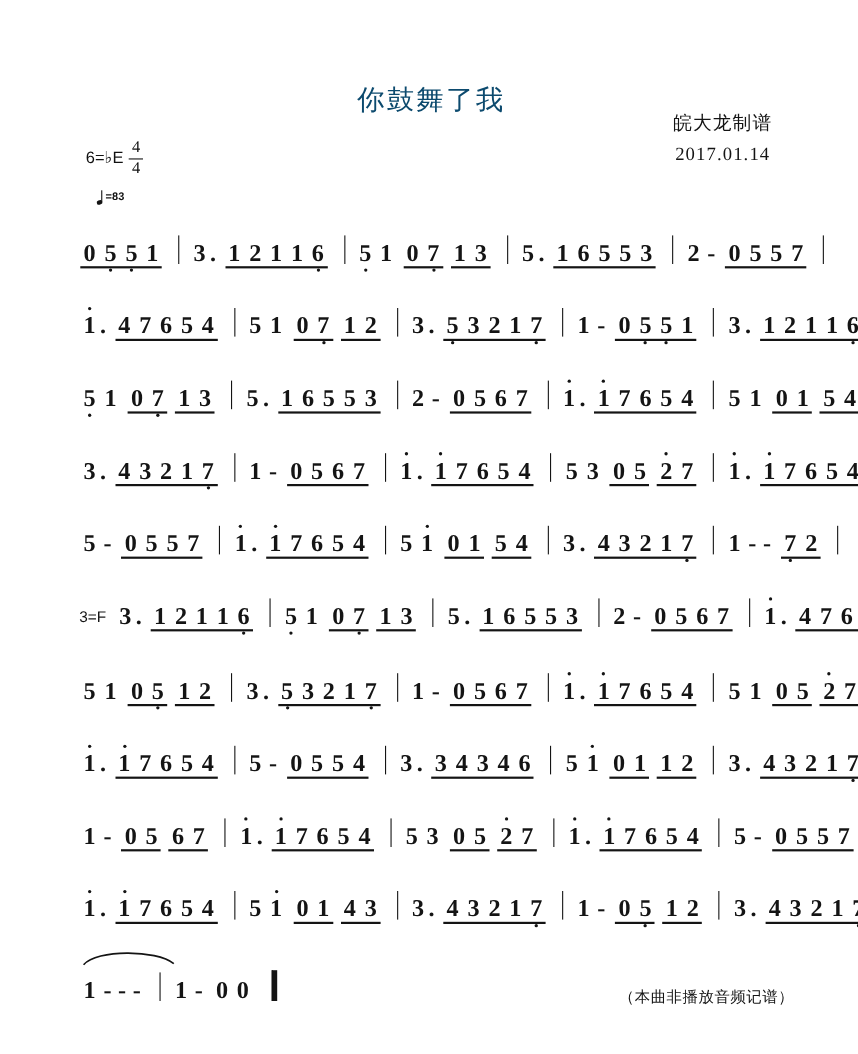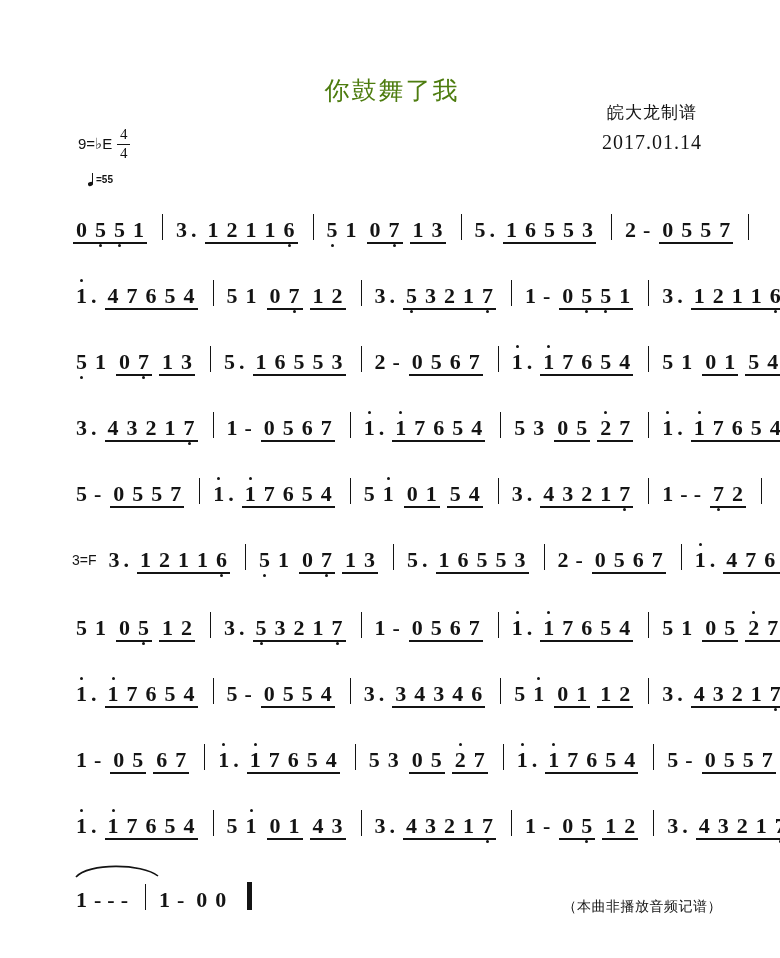--- a/index.html
+++ b/index.html
@@ -39,42 +39,42 @@
     font-weight: 400;
     color: #141414;
     line-height: 1;
     margin: 0;
     padding-left: 4px;
   }
   .title-cn {
     font-family: Liberation Mono, monospace;
     font-size: 25px;
     letter-spacing: 2px;
-    color: #4d7c0f;
+    color: #0c4a6e;
     margin: 0;
     padding-top: 12px;
     padding-left: 4px;
   }
 
   .credits {
     position: absolute;
     right: 78px;
     top: 100px;
     text-align: center;
     line-height: 1.45;
   }
   .credit-name {
     font-family: "DejaVu Sans", "Liberation Sans", sans-serif;
     font-size: 17px;
     letter-spacing: 1px;
     color: #141414;
   }
   .credit-date {
     font-family: "Liberation Serif", "DejaVu Serif", serif;
-    font-size: 20px;
+    font-size: 17px;
     letter-spacing: 1px;
     color: #141414;
     padding-top: 3px;
   }
 
   
   .keyblock {
     position: absolute;
     left: 78px;
     top: 127px;
@@ -285,31 +285,31 @@
   <div class="title-block">
     <div class="title-cn">你鼓舞了我</div>
   </div>
 
   <div class="credits">
     <div class="credit-name">皖大龙制谱</div>
     <div class="credit-date">2017.01.14</div>
   </div>
 
   <div class="keyblock">
-    <span class="key-sig">9=♭E</span>
+    <span class="key-sig">6=♭E</span>
     <span class="meter">
       <span class="num">4</span>
       <span class="bar-line"></span>
       <span class="den">4</span>
     </span>
   </div>
 
   <div class="tempo">
     <span class="qnote"></span>
-    <span>=55</span>
+    <span>=83</span>
   </div>
 
   <div class="staff" id="staff" style="position: absolute; top: 196px; height: 720px;">
       <div class="line" style="position: absolute; left: 0px; top: 0px;">
         <span class="measure">
           <span class="beam">
             <span class="n">0</span>
             <span class="n lo">5</span>
             <span class="n lo">5</span>
             <span class="n">1</span>

